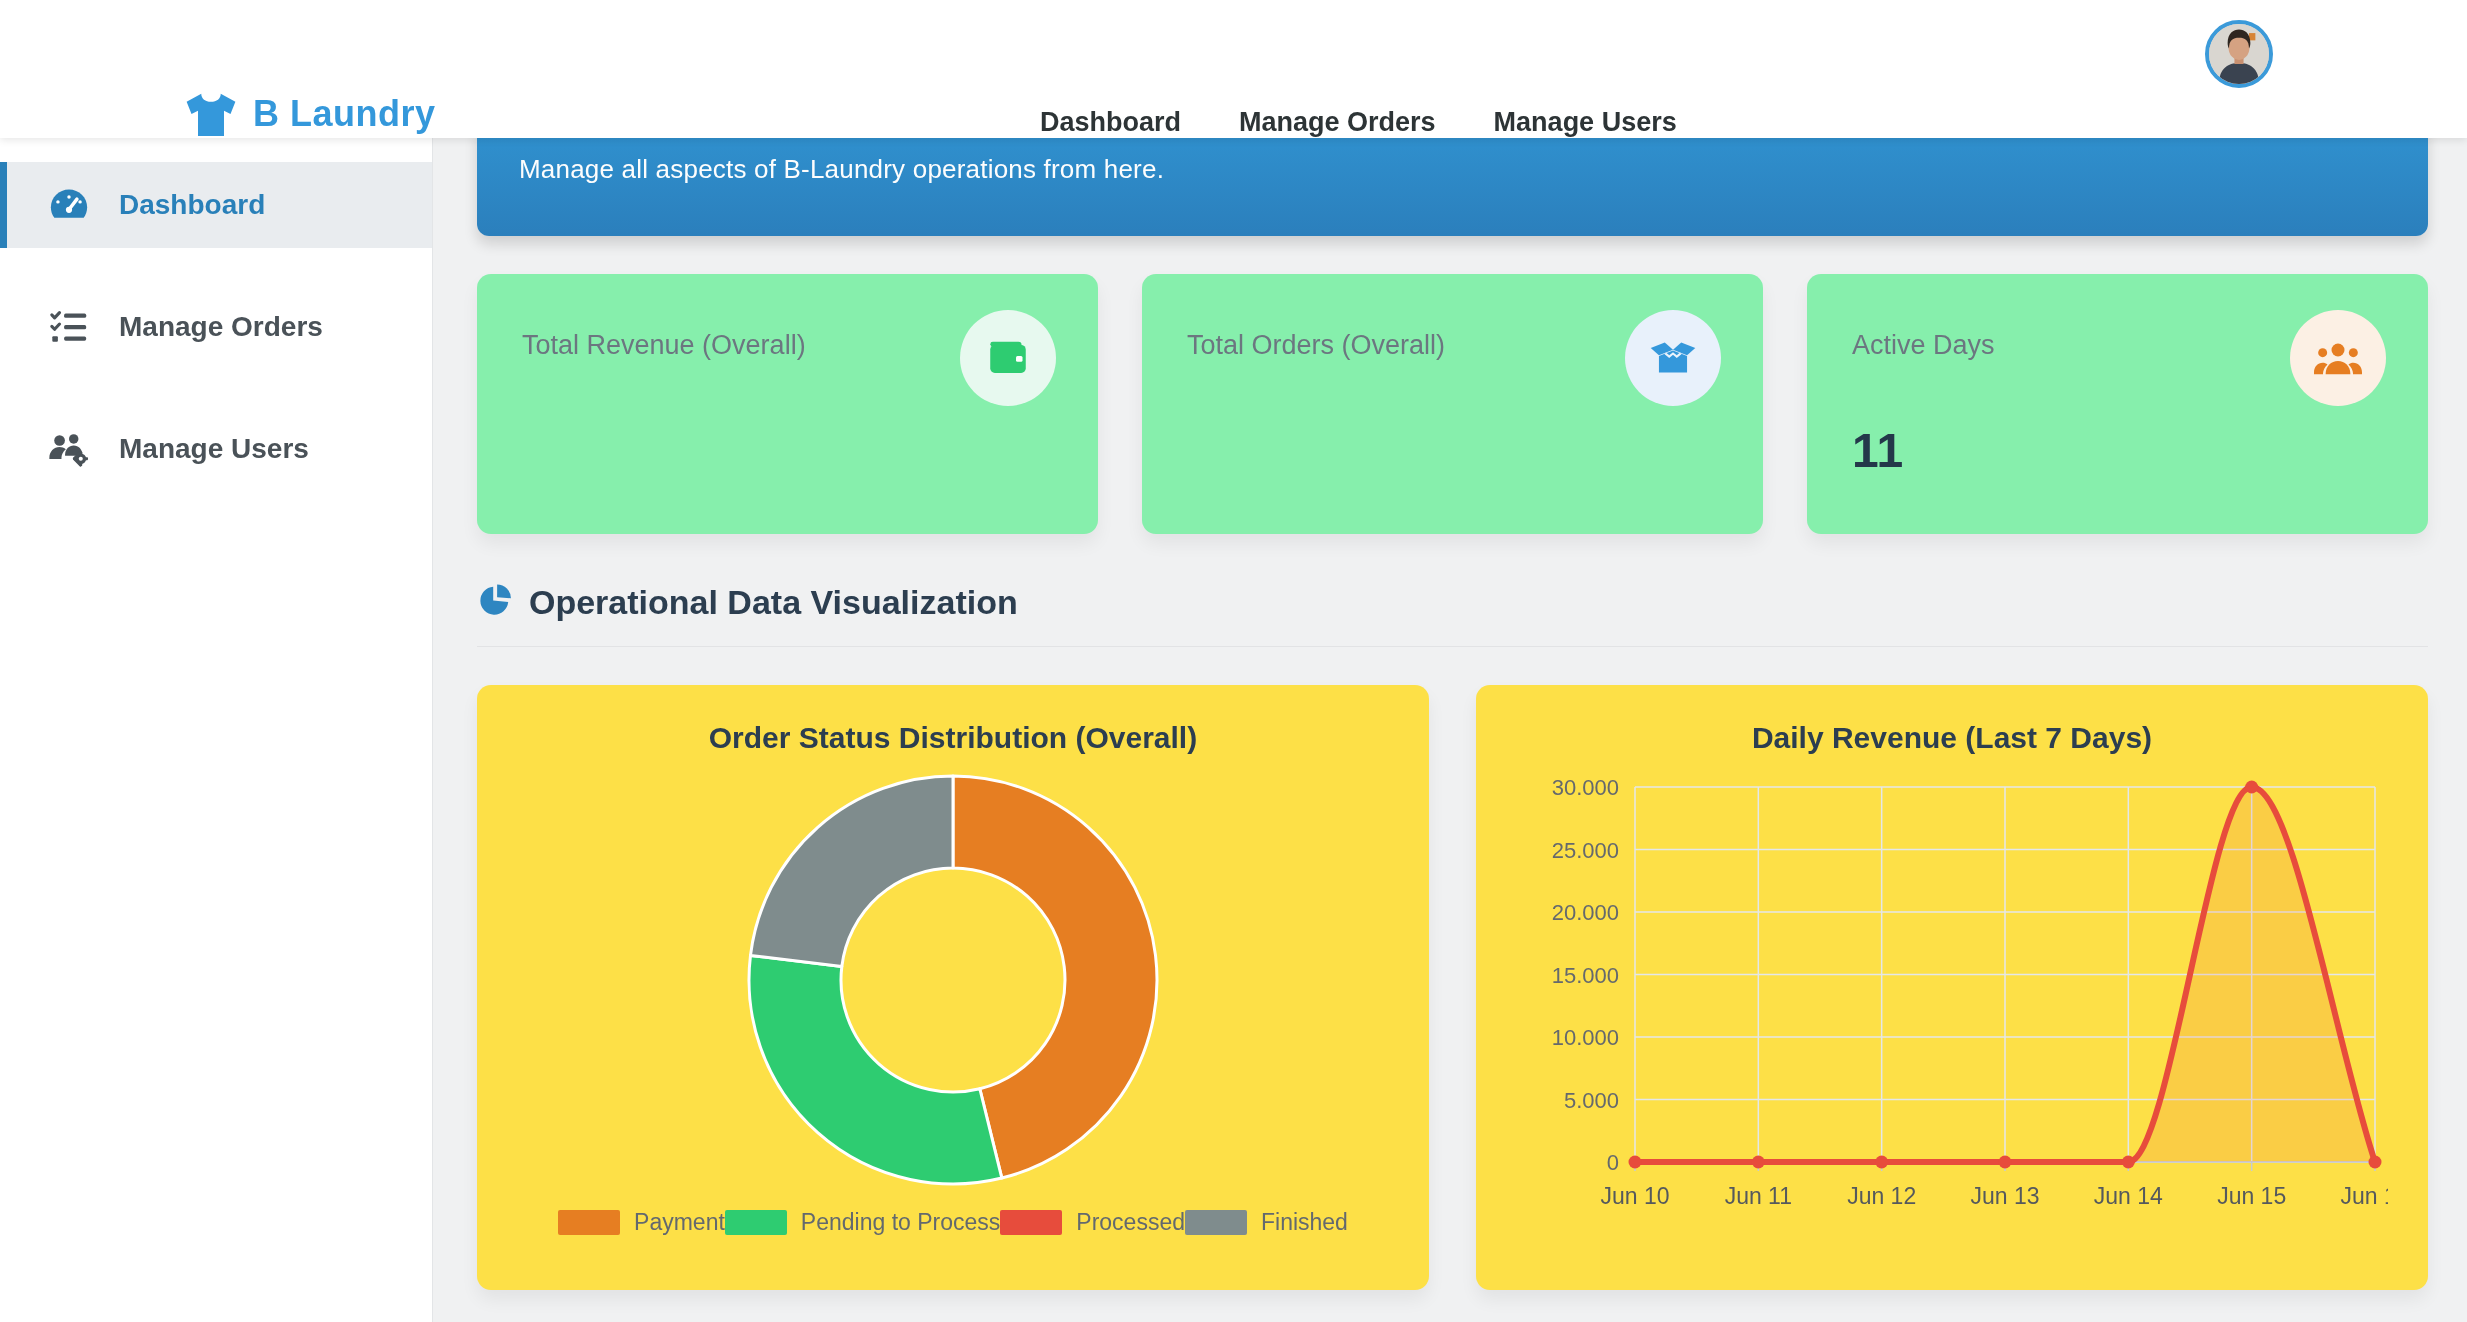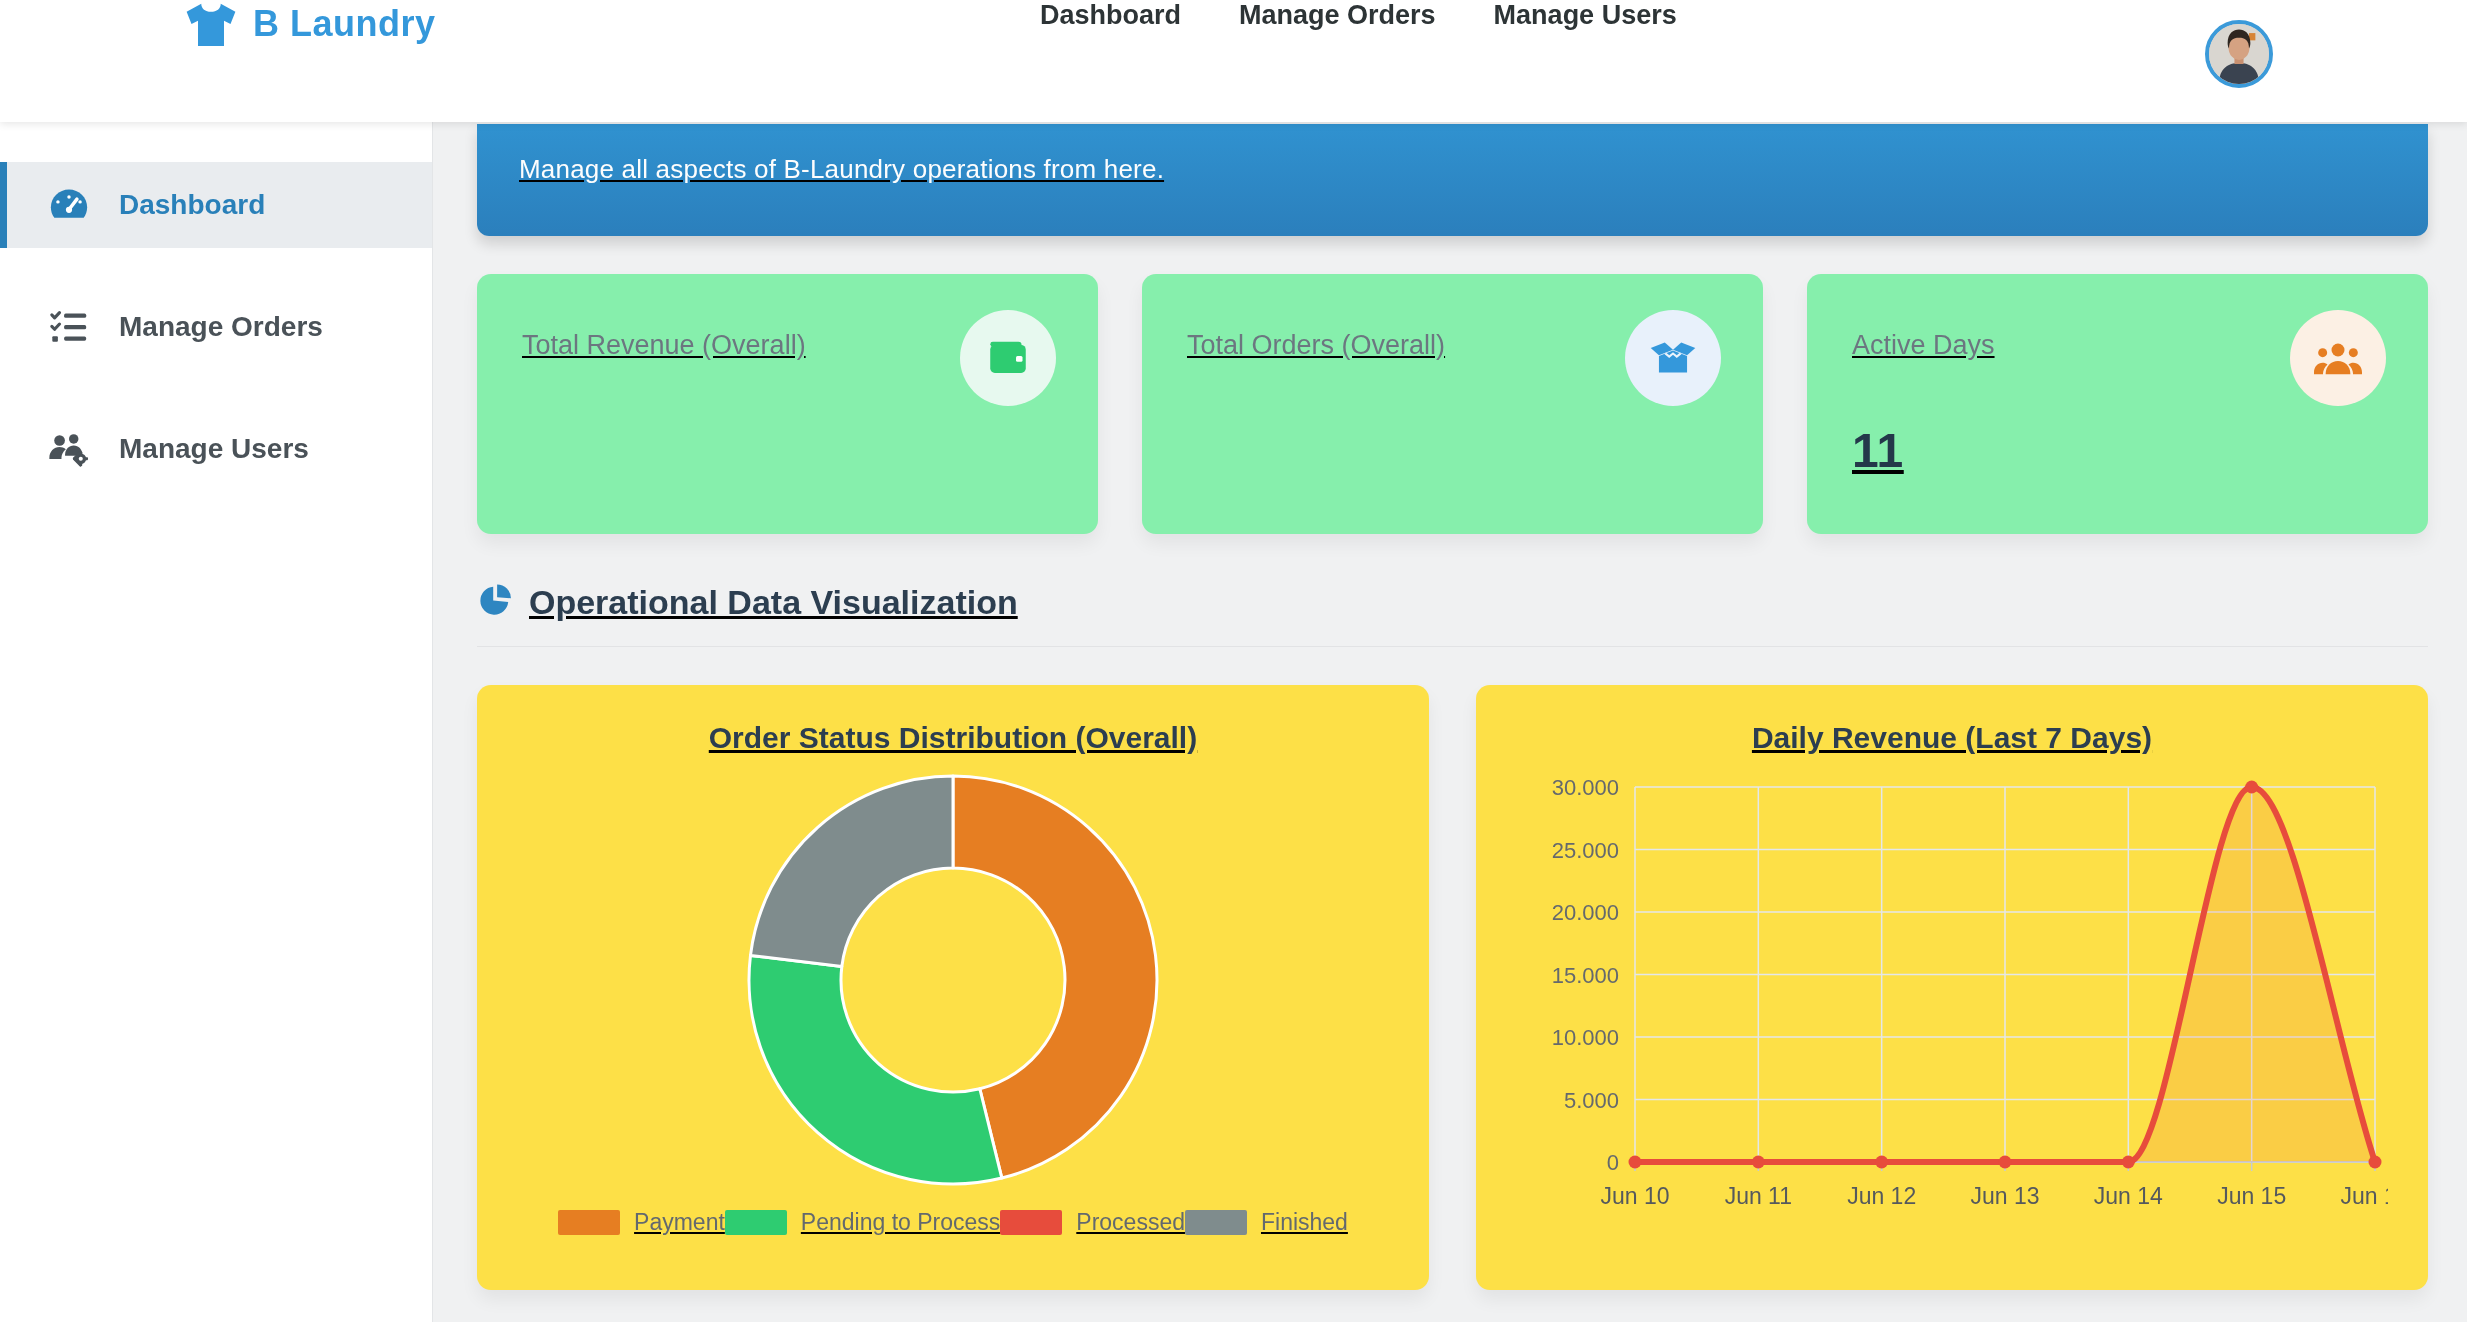--- a/index.html
+++ b/index.html
@@ -1,43 +1,43 @@
 <!DOCTYPE html>
 <html><head>
 <meta charset="utf-8">
 <style>
   * { margin:0; padding:0; box-sizing:border-box; }
   html,body { background:#e8e8e8; }
   body { font-family:"Liberation Sans","DejaVu Sans",sans-serif; }
   .app { position:relative; width:2467px; height:1322px; background:#f0f1f2; overflow:hidden; }
 
   
-  .topbar { position:absolute; top:0; left:0; width:2467px; height:122px; background:#ffffff;
-            display:flex; align-items:flex-start; box-shadow:0 2px 8px rgba(0,0,0,.10); z-index:20; }
+  .topbar { position:absolute; top:0; left:0; width:2467px; height:138px; background:#ffffff;
+            display:flex; align-items:flex-end; box-shadow:0 2px 8px rgba(0,0,0,.10); z-index:20; }
   .brand { display:flex; align-items:center; gap:16px; margin-left:185px; cursor:pointer; }
   .brand svg { display:block; }
   .brand-name { font-size:36px; font-weight:bold; color:#3498db; letter-spacing:.5px; }
   .topnav { position:absolute; left:1040px; display:flex; gap:58px; align-items:center; }
   .topnav-link { font-size:27px; font-weight:bold; color:#2d3436; cursor:pointer; white-space:nowrap; }
   .avatar { position:absolute; right:194px; top:20px; width:68px; height:68px; border-radius:50%;
             border:4px solid #3b9ad9; overflow:hidden; background:#dcd9d4; cursor:pointer; }
   .avatar svg { display:block; }
 
   
   .body-row { position:absolute; top:110px; left:0; width:2467px; height:1212px; display:flex; }
   .sidebar { width:433px; height:100%; background:#ffffff; border-right:1px solid #e3e5e7; padding-top:52px; flex:none; }
   .side-item { display:flex; align-items:center; gap:28px; height:86px; padding-left:40px;
                border-left:7px solid transparent; cursor:pointer; }
   .side-item .side-label { font-size:28px; font-weight:bold; color:#4a5258; }
   .side-item.active { background:#e9ecef; border-left-color:#2980b9; }
   .side-item.active .side-label { color:#2980b9; }
   .side-item + .side-item { margin-top:36px; }
   .side-icon { width:44px; height:40px; display:flex; align-items:center; justify-content:center; }
 
-  .content { flex:1; padding:14px 39px 16px 44px;text-decoration:underline; }
+  .content { flex:1; padding:14px 39px 16px 44px; }
 
   
   .banner { width:100%; height:112px; border-radius:0 0 12px 12px;
             background:linear-gradient(180deg,#3092d0 0%,#2b7fbc 100%);
             box-shadow:0 8px 14px rgba(0,0,0,.14); padding:30px 42px; }
   .banner-text { color:#fdfdfd; font-size:26px; letter-spacing:.2px; }
 
   
   .stats-row { display:flex; gap:44px; margin-top:38px; }
   .stat-card { position:relative; flex:1; height:260px; background:#86efac; border-radius:14px;

